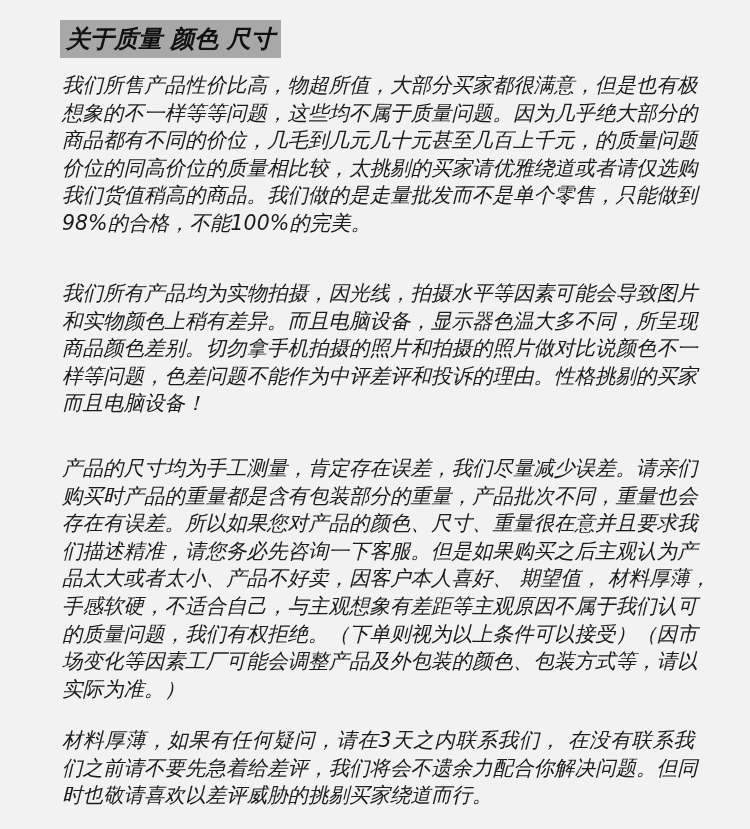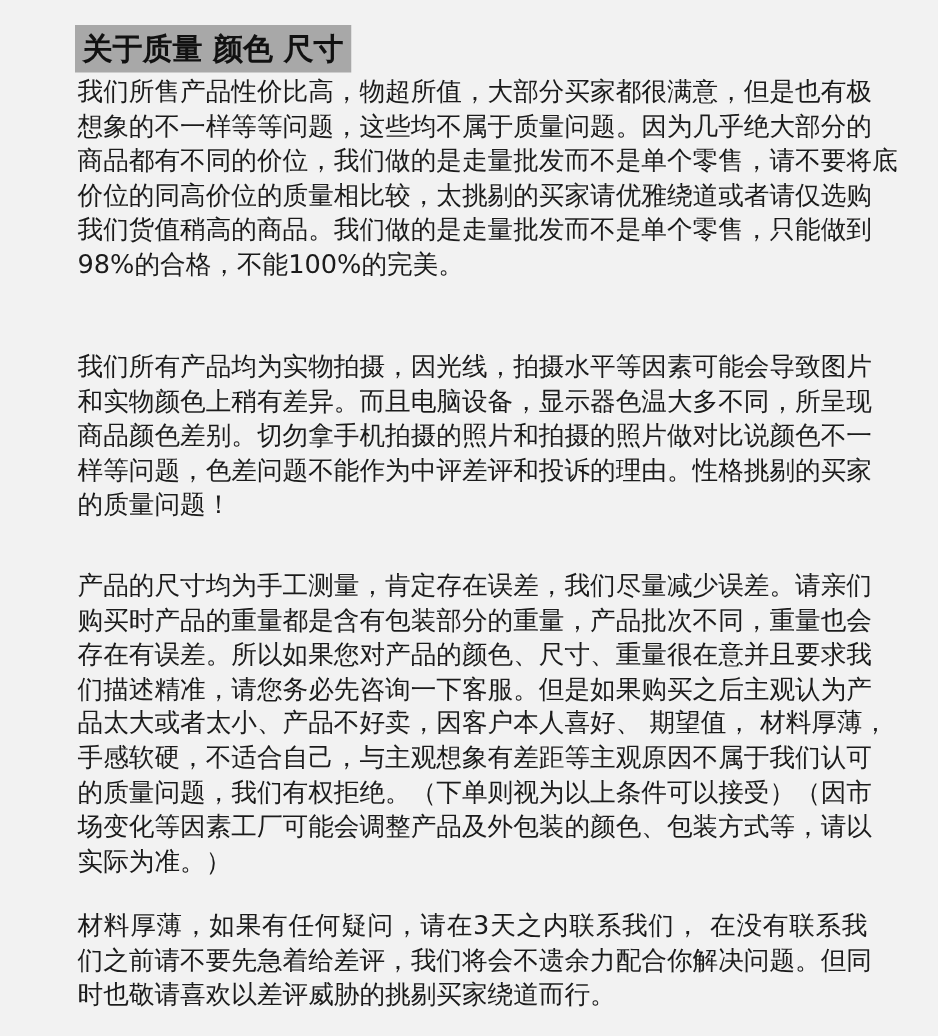--- a/index.html
+++ b/index.html
@@ -11,20 +11,21 @@
       height: 829px;
       background: #f2f2f2;
       overflow: hidden;
       font-family: "DejaVu Sans", "Liberation Sans", sans-serif;
       color: #1b1b1b;
     }
     .page {
       position: relative;
       width: 750px;
       height: 829px;
+      font-style: italic;
     }
     .title-box {
       position: absolute;
       left: 60px;
       top: 20px;
       height: 38px;
       padding: 0 6px 0 6px;
       background: #a8a8a8;
       display: flex;
       align-items: center;
@@ -47,49 +48,49 @@
     }
     .line {
       display: block;
       white-space: nowrap;
       text-align-last: justify;
       text-align: justify;
     }
     .line.last {
       text-align-last: left;
     }
-    #p1 { top: 60px; }
+    #p1 { top: 72px; }
     #p2 { top: 280px; }
     #p3 { top: 455px; }
     #p4 { top: 727px; }
   </style>
 </head>
 <body>
 
 <div class="page">
 
   <div class="title-box">
     <span class="title-text">关于质量 颜色 尺寸</span>
   </div>
 
   <div class="para" id="p1">
     <span class="line">我们所售产品性价比高，物超所值，大部分买家都很满意，但是也有极</span>
     <span class="line">想象的不一样等等问题，这些均不属于质量问题。因为几乎绝大部分的</span>
-    <span class="line">商品都有不同的价位，我们做的是走量批发而不是单个零售，请不要将底</span>
+    <span class="line">商品都有不同的价位，几毛到几元几十元甚至几百上千元，的质量问题</span>
     <span class="line">价位的同高价位的质量相比较，太挑剔的买家请优雅绕道或者请仅选购</span>
     <span class="line">我们货值稍高的商品。我们做的是走量批发而不是单个零售，只能做到</span>
     <span class="line last">98%的合格，不能100%的完美。</span>
   </div>
 
   <div class="para" id="p2">
     <span class="line">我们所有产品均为实物拍摄，因光线，拍摄水平等因素可能会导致图片</span>
     <span class="line">和实物颜色上稍有差异。而且电脑设备，显示器色温大多不同，所呈现</span>
     <span class="line">商品颜色差别。切勿拿手机拍摄的照片和拍摄的照片做对比说颜色不一</span>
     <span class="line">样等问题，色差问题不能作为中评差评和投诉的理由。性格挑剔的买家</span>
-    <span class="line last">的质量问题！</span>
+    <span class="line last">而且电脑设备！</span>
   </div>
 
   <div class="para" id="p3">
     <span class="line">产品的尺寸均为手工测量，肯定存在误差，我们尽量减少误差。请亲们</span>
     <span class="line">购买时产品的重量都是含有包装部分的重量，产品批次不同，重量也会</span>
     <span class="line">存在有误差。所以如果您对产品的颜色、尺寸、重量很在意并且要求我</span>
     <span class="line">们描述精准，请您务必先咨询一下客服。但是如果购买之后主观认为产</span>
     <span class="line">品太大或者太小、产品不好卖，因客户本人喜好、 期望值， 材料厚薄，</span>
     <span class="line">手感软硬，不适合自己，与主观想象有差距等主观原因不属于我们认可</span>
     <span class="line">的质量问题，我们有权拒绝。（下单则视为以上条件可以接受）（因市</span>

